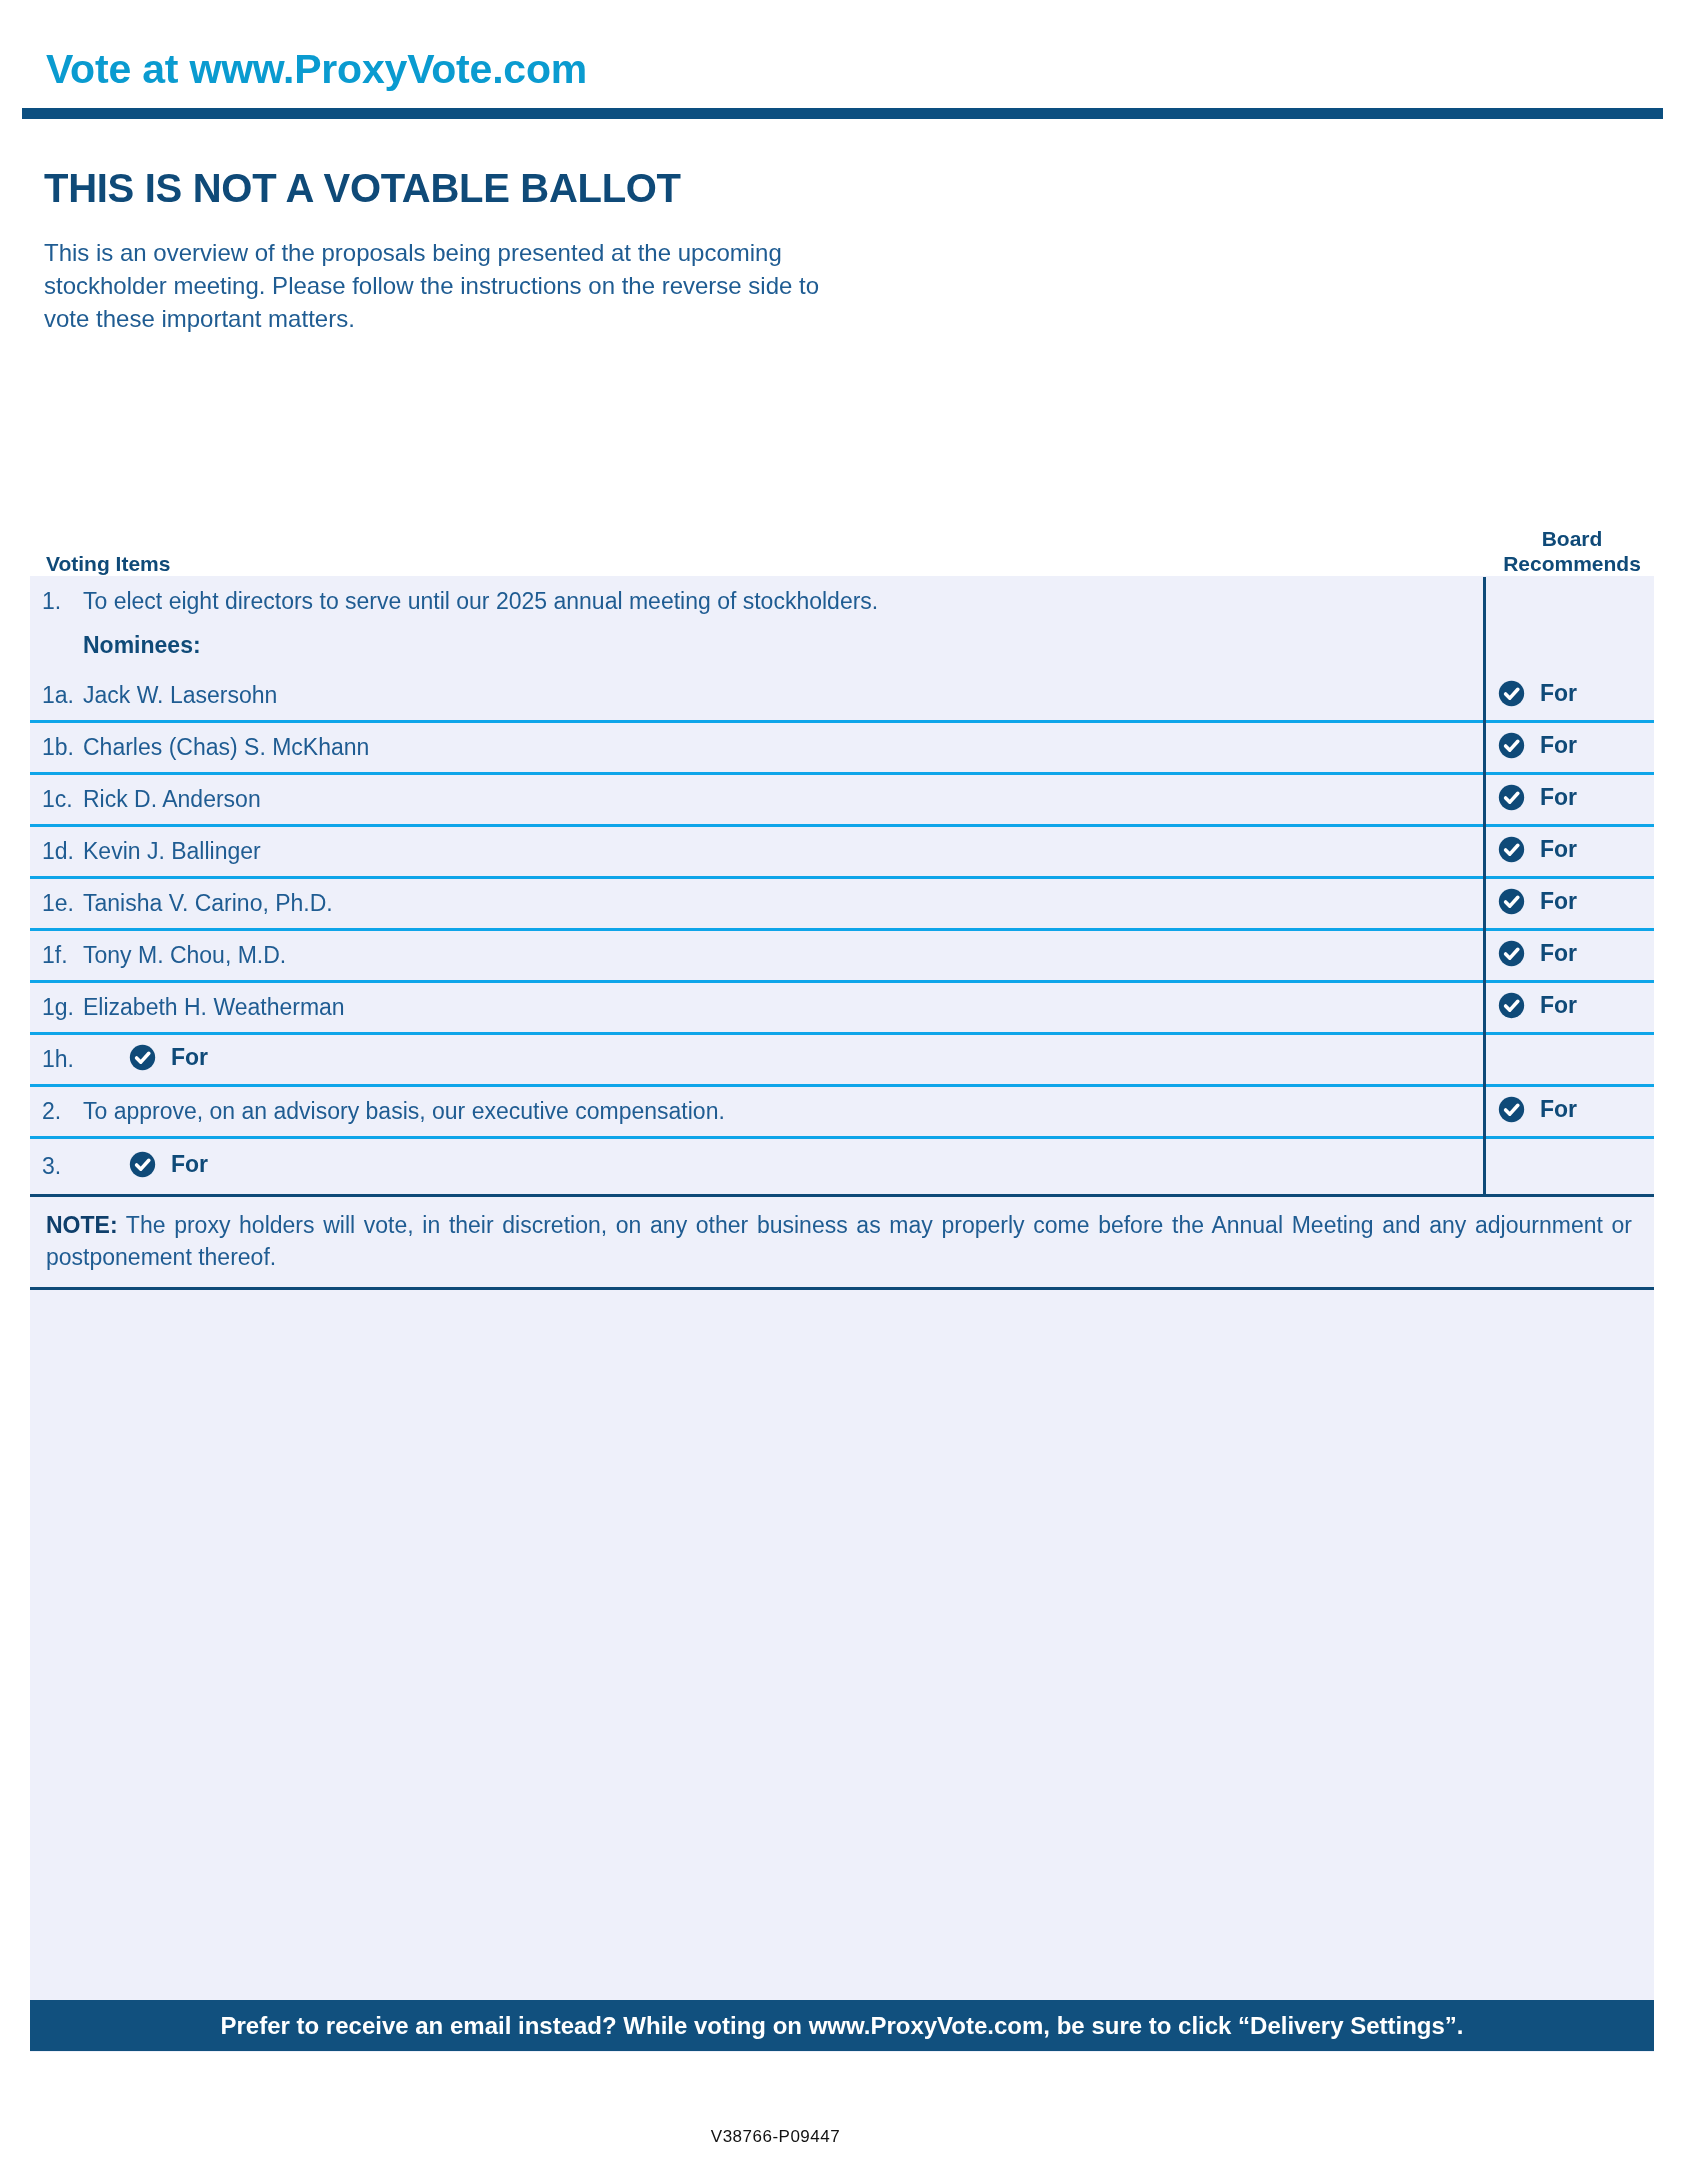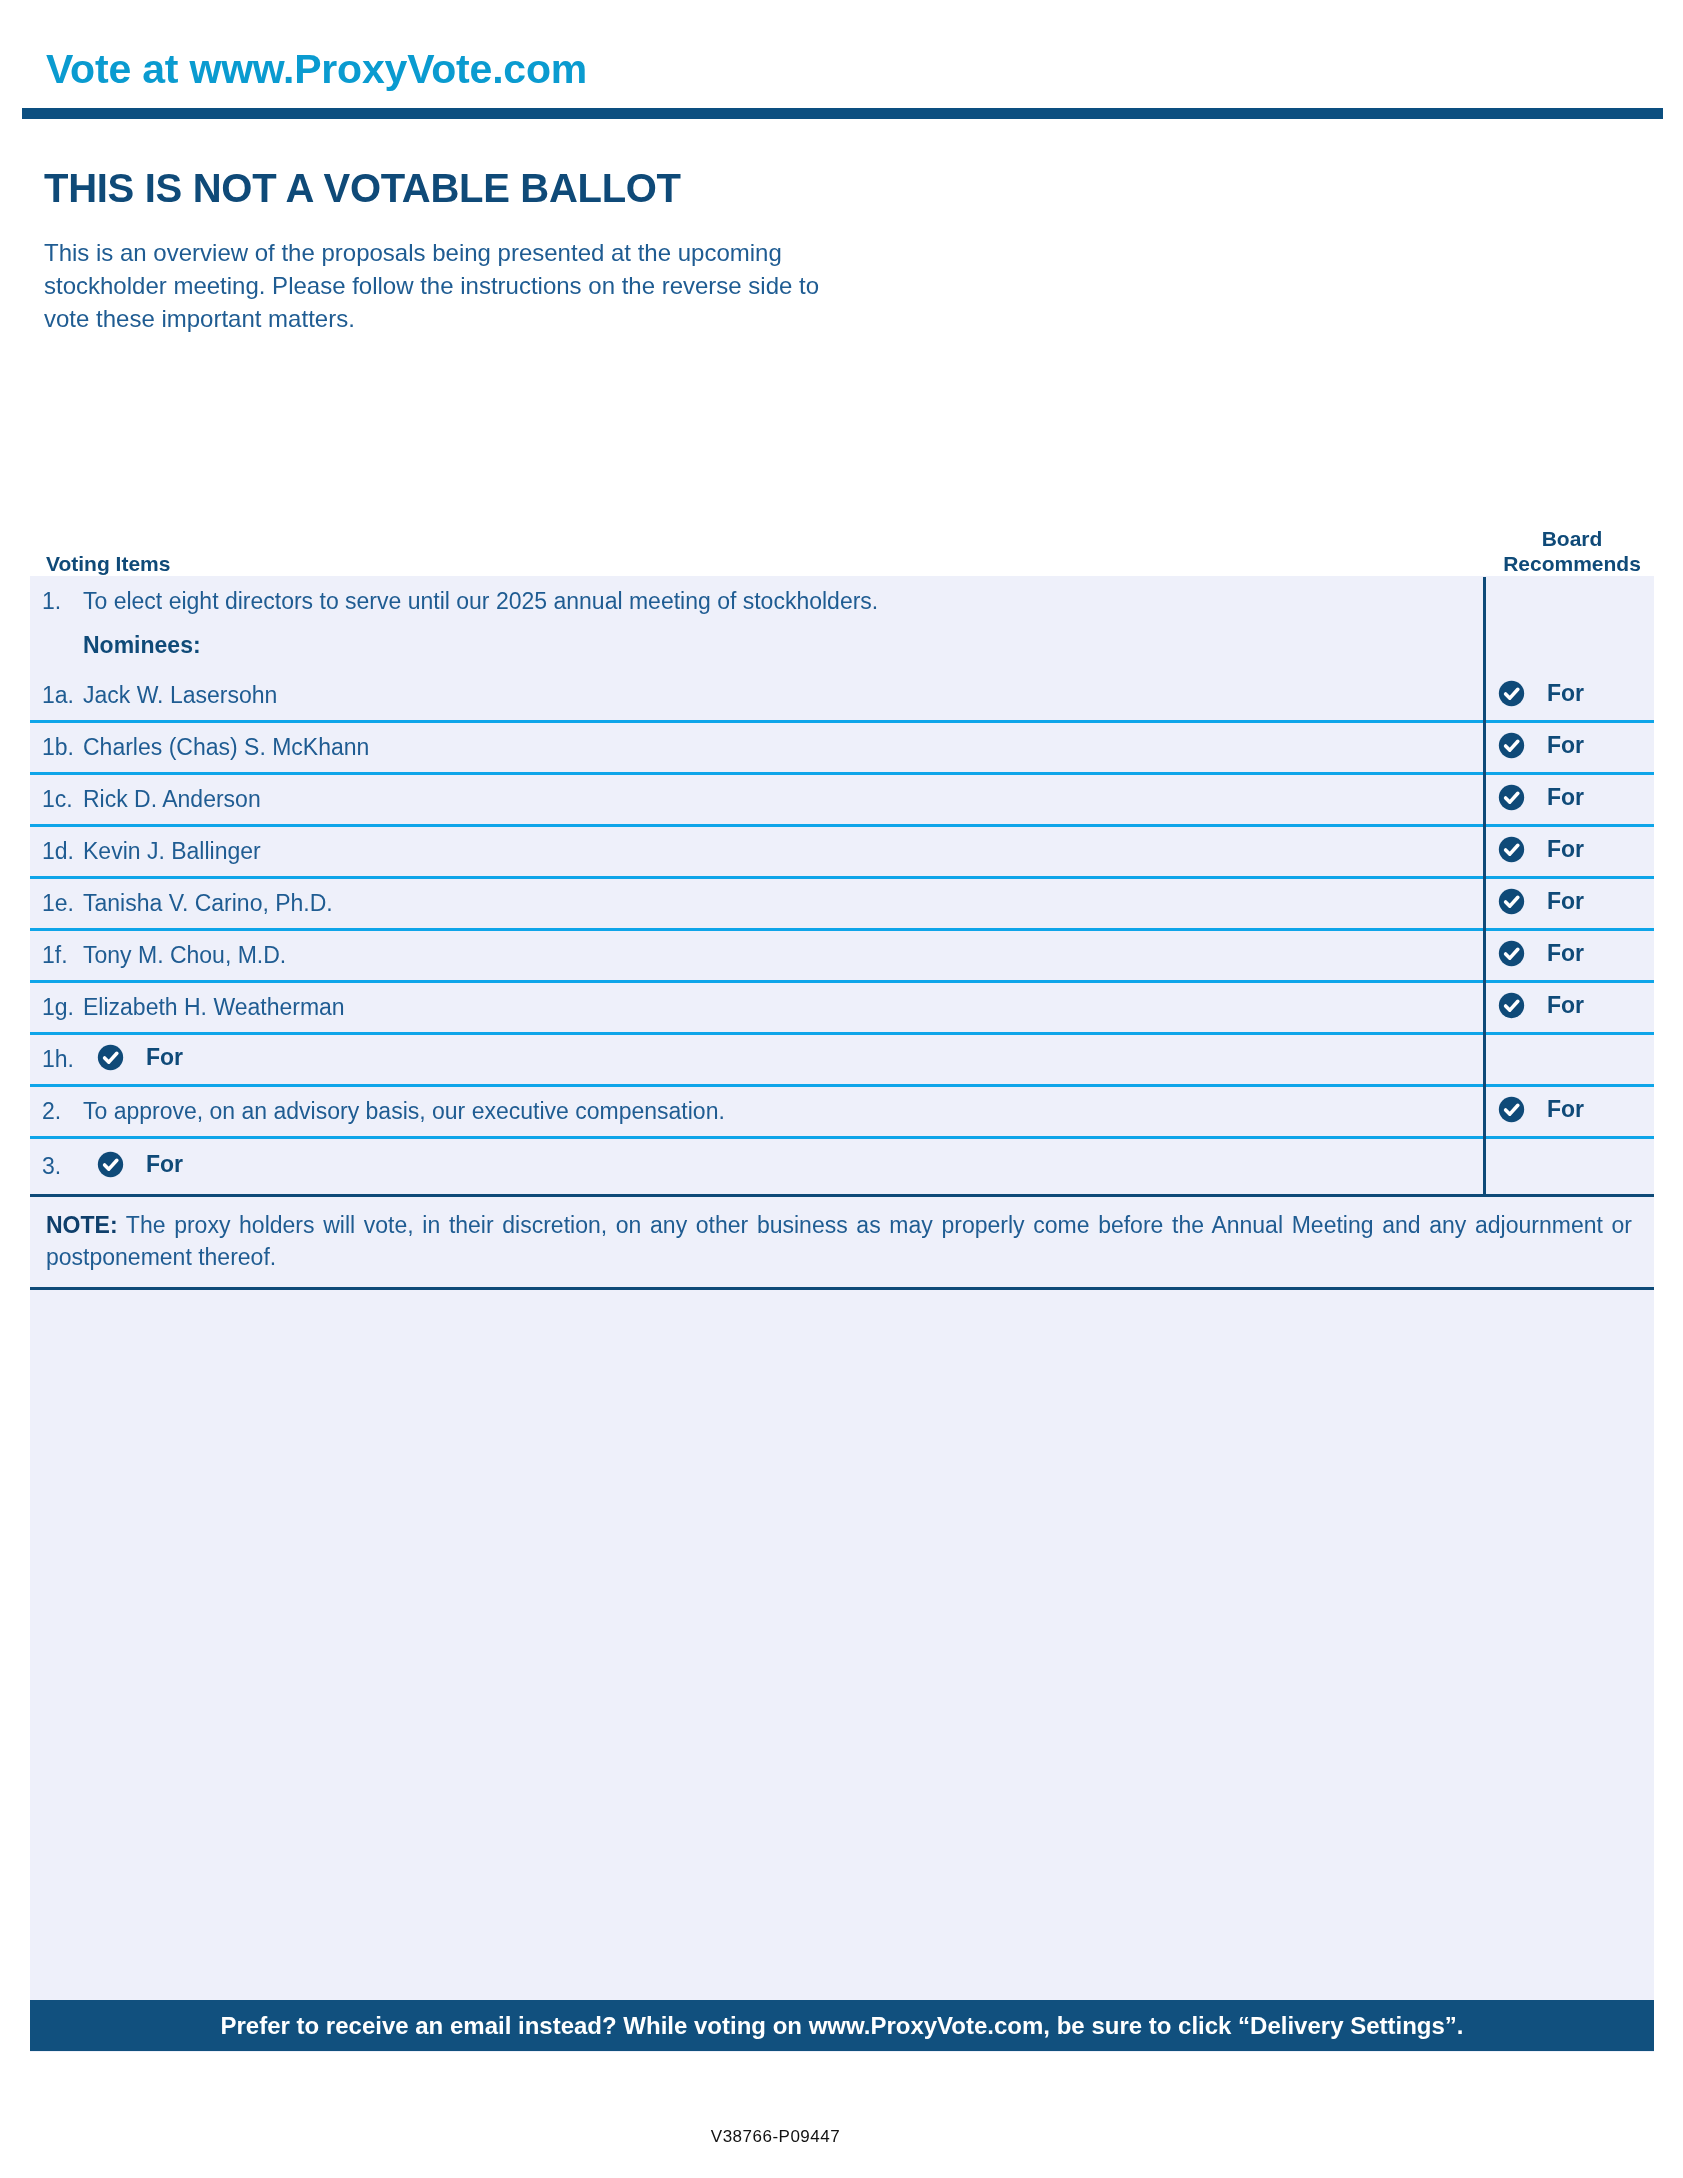--- a/index.html
+++ b/index.html
@@ -147,23 +147,24 @@
     color: #1f5c92;
     line-height: 31px;
   }
   .row .body.justify {
     text-align: justify;
   }
   .row .rec {
     flex: 0 0 170px;
     display: flex;
     align-items: center;
-    gap: 22px;
+    gap: 15px;
     padding-left: 14px;
     box-sizing: border-box;
+    margin-left: 32px;
   }
   .row .rec-spacer {
     flex: 0 0 170px;
   }
 
   .row-pad {
     padding-top: 9px;
     padding-bottom: 9px;
   }
   .row-pad-tall {

